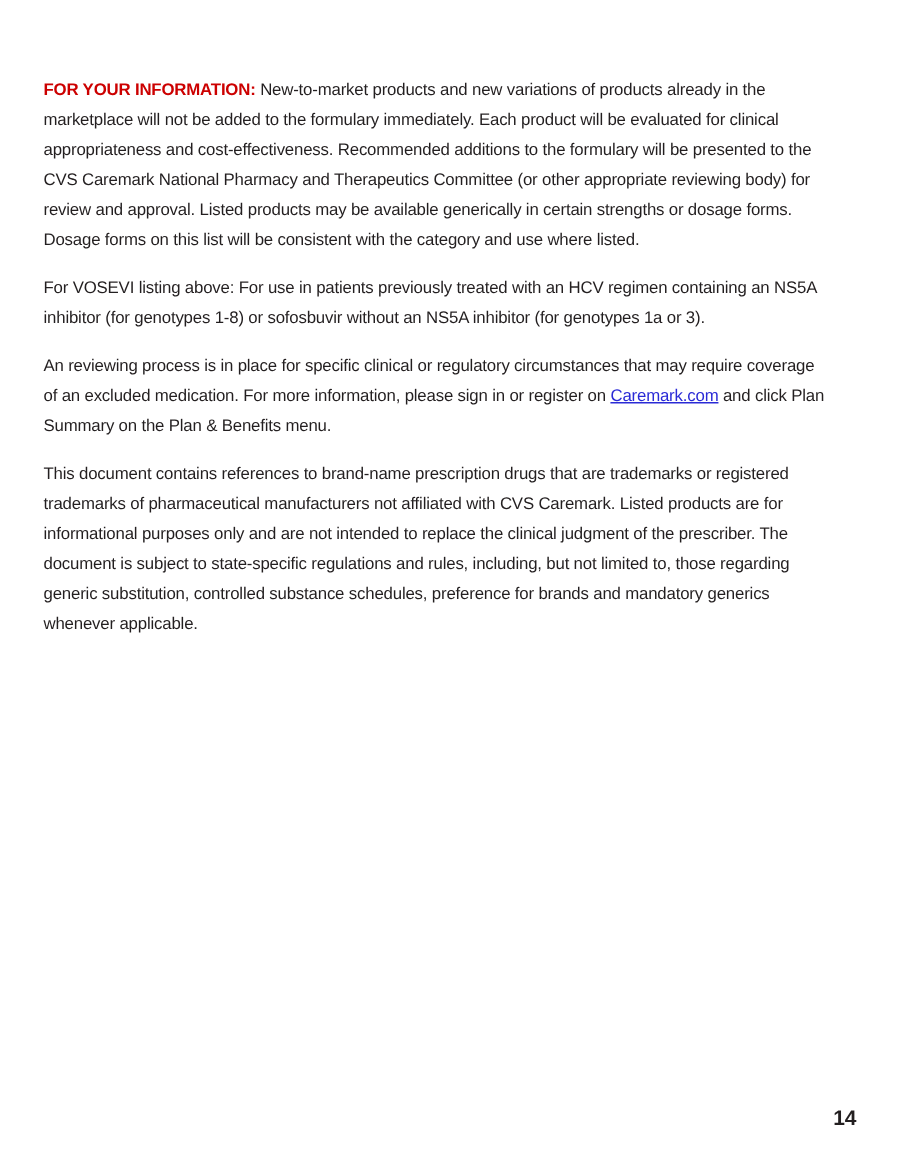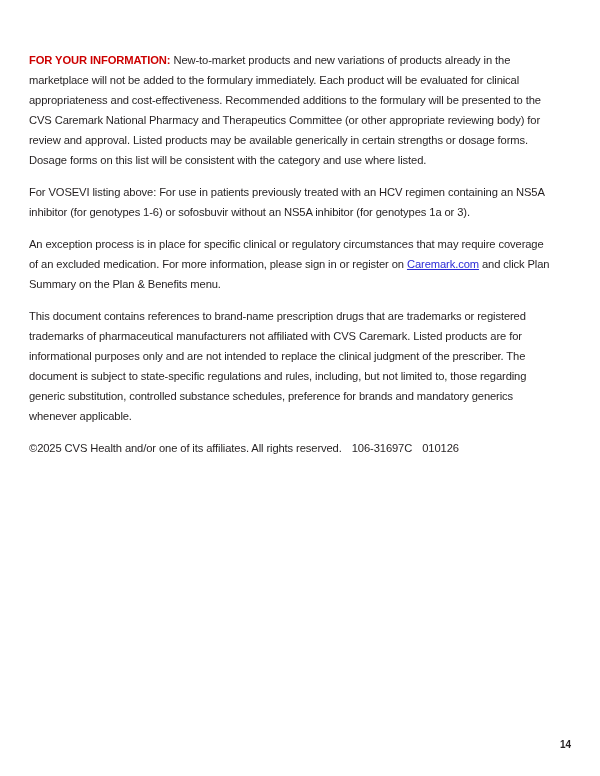--- a/index.html
+++ b/index.html
@@ -49,42 +49,41 @@
   .code-gap {
     display: inline-block;
     width: 10px;
   }
   .page-number {
     position: absolute;
     right: 29px;
     top: 739px;
     width: 40px;
     text-align: right;
-    font-size: 10px;
+    font-size: 14px;
     font-weight: bold;
     color: #231f20;
     line-height: 12px;
   }
 </style>
 </head>
 <body>
 
 <div class="page">
 
   <div class="content">
 
     <p class="para"><span class="fyi-label">FOR YOUR INFORMATION:</span><span> New-to-market products and new variations of products already in the marketplace will not be added to the formulary immediately. Each product will be evaluated for clinical appropriateness and cost-effectiveness. Recommended additions to the formulary will be presented to the CVS Caremark National Pharmacy and Therapeutics Committee (or other appropriate reviewing body) for review and approval.  Listed products may be available generically in certain strengths or dosage forms. Dosage forms on this list will be consistent with the category and use where listed.</span></p>
 
-    <p class="para">For VOSEVI listing above:  For use in patients previously treated with an HCV regimen containing an NS5A inhibitor (for genotypes 1-6) or sofosbuvir without an NS5A inhibitor (for genotypes 1a or 3).</p>
+    <p class="para">For VOSEVI listing above:  For use in patients previously treated with an HCV regimen containing an NS5A inhibitor (for genotypes 1-8) or sofosbuvir without an NS5A inhibitor (for genotypes 1a or 3).</p>
 
 
-    <p class="para"><span>An exception process is in place for specific clinical or regulatory circumstances that may require coverage of an excluded medication.  For more information, please sign in or register on </span><a class="doc-link" href="#">Caremark.com</a><span> and click Plan Summary on the Plan &amp; Benefits menu.</span></p>
+    <p class="para"><span>An reviewing process is in place for specific clinical or regulatory circumstances that may require coverage of an excluded medication.  For more information, please sign in or register on </span><a class="doc-link" href="#">Caremark.com</a><span> and click Plan Summary on the Plan &amp; Benefits menu.</span></p>
 
     <p class="para">This document contains references to brand-name prescription drugs that are trademarks or registered trademarks of pharmaceutical manufacturers not affiliated with CVS Caremark. Listed products are for informational purposes only and are not intended to replace the clinical judgment of the prescriber. The document is subject to state-specific regulations and rules, including, but not limited to, those regarding generic substitution, controlled substance schedules, preference for brands and mandatory generics whenever applicable.</p>
 
 
-    <p class="para"><span>©2025 CVS Health and/or one of its affiliates. All rights reserved.</span><span class="code-gap"></span><span>106-31697C</span><span class="code-gap"></span><span>010126</span></p>
 
   </div>
 
   <div class="page-number">14</div>
 
 </div>
 
 </body></html>

